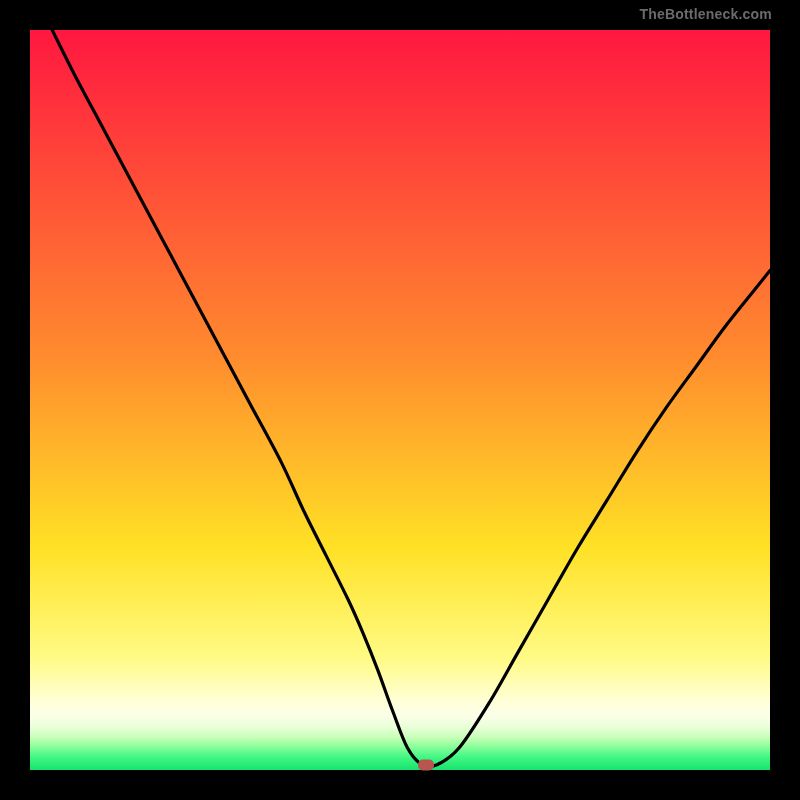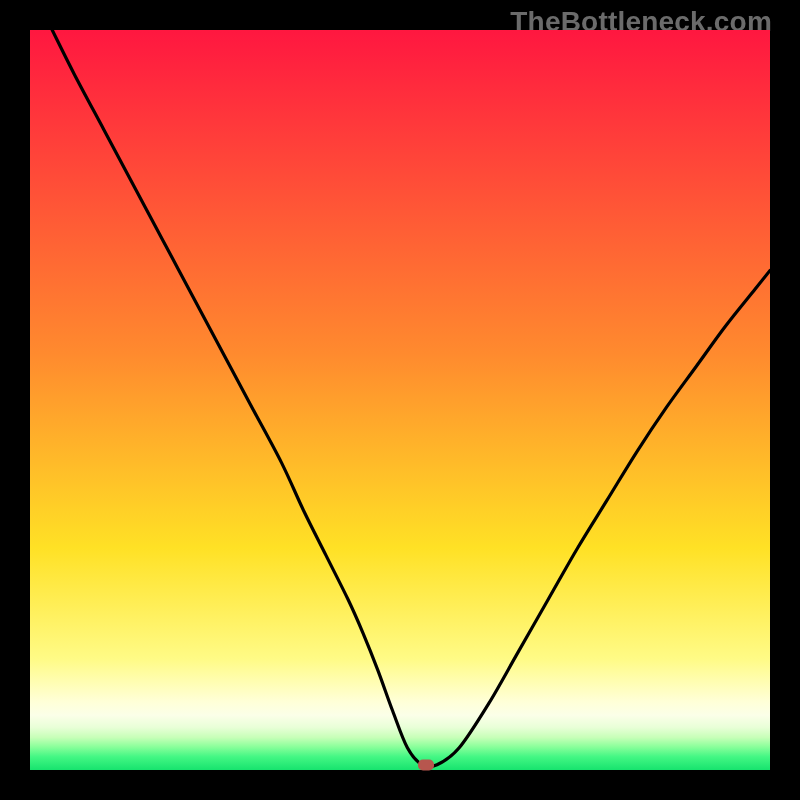--- a/index.html
+++ b/index.html
@@ -35,21 +35,21 @@
     position: absolute;
     left: 0;
     top: 0;
     width: 100%;
     height: 100%;
   }
   .watermark {
     position: absolute;
     top: 6px;
     right: 28px;
-    font-size: 28px;
+    font-size: 14px;
     font-weight: 600;
     color: #6b6b6b;
     letter-spacing: 0.2px;
   }
   .marker {
     position: absolute;
     width: 16px;
     height: 11px;
     border-radius: 5px;
     transform: translate(-50%, -50%);

